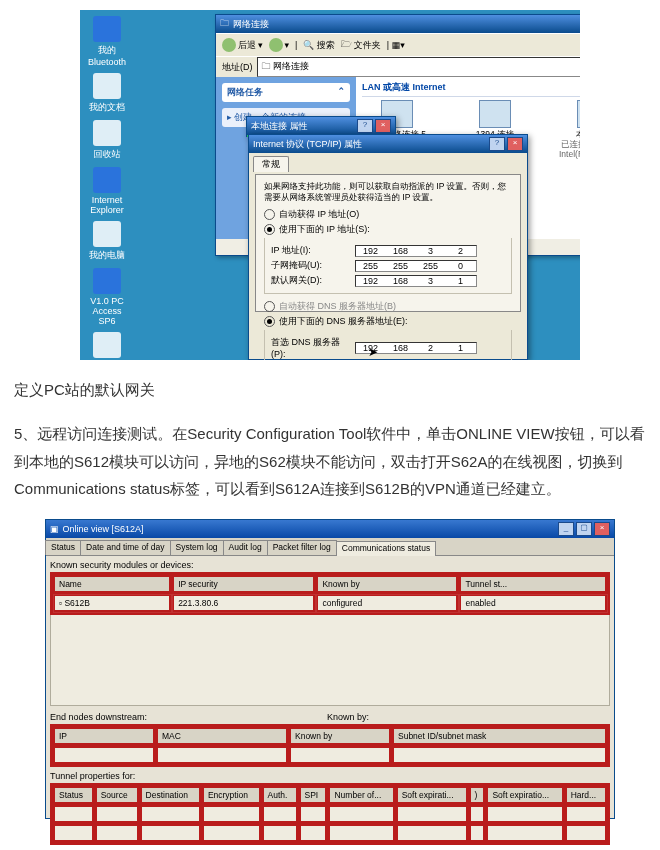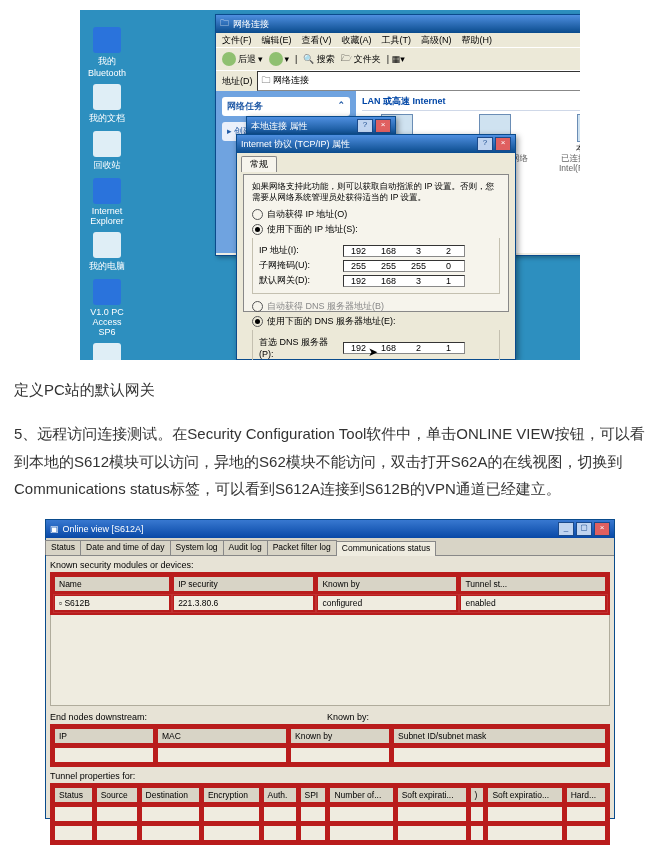--- a/index.html
+++ b/index.html
@@ -1,20 +1,20 @@
 <!DOCTYPE html>
 <html><head>
 <meta charset="utf-8">
 <style>
   body { margin: 0; padding: 0; font-family: "Microsoft YaHei", Arial, sans-serif; background: #fff; width: 660px; }
   .container { padding: 10px; }
 
   
   .shot1 { width: 500px; height: 350px; margin: 0 auto 16px; background: #2d8fbf; position: relative; overflow: hidden; font-size: 9px; box-sizing: border-box; }
-  .desktop-icons { position: absolute; left: 6px; top: 17px; color: #fff; }
+  .desktop-icons { position: absolute; left: 6px; top: 6px; color: #fff; }
   .dicon { width: 42px; text-align: center; margin-bottom: 6px; }
   .dicon .glyph { width: 28px; height: 26px; margin: 0 auto 2px; background: #fff; border-radius: 3px; opacity: .85; }
   .dicon .glyph.blue { background: #2a6fe0; }
 
   .explorer { position: absolute; left: 135px; top: 4px; width: 430px; height: 76px; background: #f0eee4; border: 1px solid #0a4b8c; box-shadow: 2px 2px 4px rgba(0,0,0,.3); }
   .titlebar { height: 18px; background: linear-gradient(#4f8fe0,#0a4b8c); color: #fff; display: flex; align-items: center; padding: 0 4px; gap: 4px; }
   .titlebar .winbtns { margin-left: auto; display: flex; gap: 2px; }
   .wbtn { width: 14px; height: 12px; background: #c0d4f0; border: 1px solid #1a4a8c; font-size: 8px; line-height: 10px; text-align: center; color: #1a4a8c; }
   .wbtn.red { background: #e06060; color: #fff; }
   .menubar { height: 14px; background: #ece9d8; color: #000; padding: 0 6px; display: flex; gap: 10px; align-items: center; }
@@ -29,21 +29,21 @@
   .sidepane .box.head { background: #ffffff; font-weight: bold; }
   .netarea { flex: 1; padding: 4px 6px; color: #000; }
   .netarea .sect { color: #0046a6; font-weight: bold; padding-bottom: 2px; border-bottom: 1px solid #cfd8e8; margin-bottom: 3px; }
   .netitems { display: flex; gap: 28px; }
   .neticon { width: 70px; text-align: center; }
   .neticon .g { width: 30px; height: 26px; background: #cfe2f0; border: 1px solid #6a8db5; margin: 0 auto 2px; }
   .neticon .t { font-size: 8.5px; line-height: 1.15; }
 
   .propdlg { position: absolute; left: 138px; top: 106px; width: 148px; height: 20px; background: #22c55e; border: 1px solid #0a4b8c; border-bottom: none; box-shadow: 2px 2px 6px rgba(0,0,0,.4); margin-left: 28px; }
 
-  .tcpdlg { position: absolute; left: 156px; top: 124px; width: 278px; height: 224px; background: #ece9d8; border: 1px solid #0a4b8c; box-shadow: 2px 2px 6px rgba(0,0,0,.4); color: #000; }
+  .tcpdlg { position: absolute; left: 168px; top: 124px; width: 278px; height: 224px; background: #ece9d8; border: 1px solid #0a4b8c; box-shadow: 2px 2px 6px rgba(0,0,0,.4); color: #000; }
   .tabstrip { height: 18px; padding: 3px 4px 0; }
   .tabstrip .tab { display: inline-block; background: #f6f4ec; border: 1px solid #888; border-bottom: none; padding: 1px 8px; border-radius: 2px 2px 0 0; }
   .tabbody { margin: 0 6px 22px; background: #f6f4ec; border: 1px solid #888; padding: 6px 8px 8px; height: 138px; box-sizing: border-box; }
   .hint { font-size: 8.5px; line-height: 1.25; margin-bottom: 6px; }
   .radio { margin: 2px 0; display: flex; align-items: center; gap: 4px; }
   .radio .dot { width: 9px; height: 9px; border: 1px solid #555; border-radius: 50%; display: inline-flex; align-items: center; justify-content: center; }
   .radio .dot .fill { width: 5px; height: 5px; background: #000; border-radius: 50%; }
   .fieldset { border: 1px solid #c4c0b0; border-top: none; margin: 2px 0 6px; padding: 4px 6px; }
   .frow { display: flex; align-items: center; margin: 2px 0; gap: 6px; }
   .frow .lbl { width: 78px; }
@@ -112,29 +112,20 @@
 7-Micro...</div>
         </div>
 
     </div>
 
     <div class="explorer" style="height:240px;">
       <div class="titlebar">
         <span>🗀</span>
         <span>网络连接</span>
 
-      </div>
-      <div class="menubar">
-        <span>文件(F)</span>
-        <span>编辑(E)</span>
-        <span>查看(V)</span>
-        <span>收藏(A)</span>
-        <span>工具(T)</span>
-        <span>高级(N)</span>
-        <span>帮助(H)</span>
       </div>
       <div class="toolbar">
         <span class="tbtn"><span class="glyphc"></span><span>后退</span> ▾</span>
         <span class="tbtn"><span class="glyphc"></span>▾</span>
         <span>|</span>
         <span class="tbtn">🔍 <span>搜索</span></span>
         <span class="tbtn">🗁 <span>文件夹</span></span>
         <span>| ▦▾</span>
       </div>
       <div class="addrbar">

